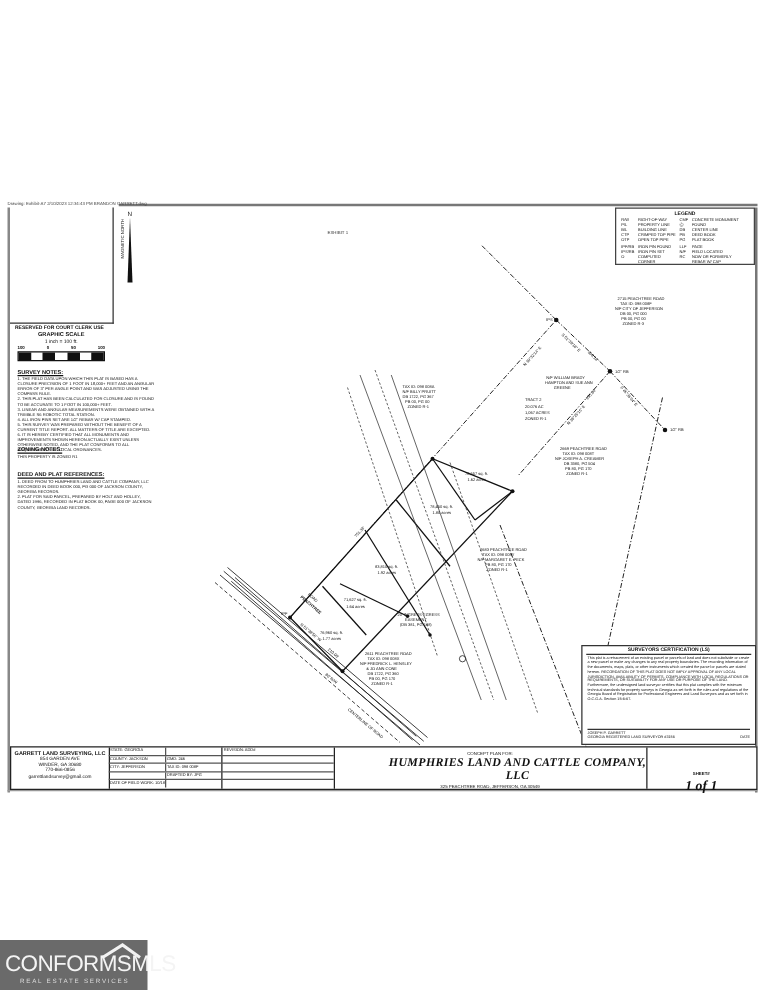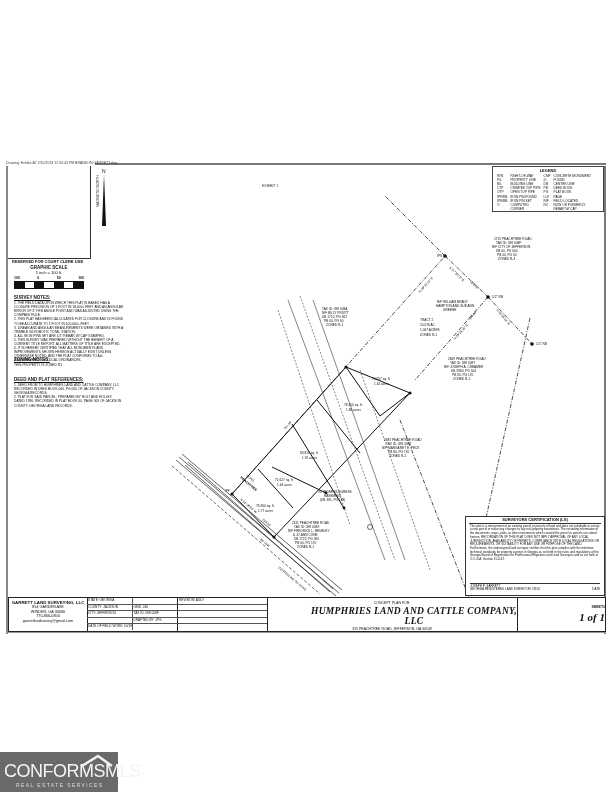--- a/index.html
+++ b/index.html
@@ -39,21 +39,21 @@
   .tb-info { position:absolute; left:78px; top:0; width:90px; height:33px; border-right:1px solid #222; font-size:3.2px; }
   .tb-info .row { display:flex; height:5.5px; border-bottom:1px solid #555; }
   .tb-info .row span { flex:1; padding-left:1px; white-space:nowrap; overflow:hidden; }
   .tb-info .row span + span { border-left:1px solid #555; }
   .tb-rev { position:absolute; left:168px; top:0; width:90px; height:33px; border-right:1px solid #222; font-size:3.2px; }
   .tb-rev .row { height:5.5px; border-bottom:1px solid #555; padding-left:2px; }
   .tb-project { position:absolute; left:258px; top:0; width:250px; height:33px; border-right:1px solid #222; text-align:center; }
   .tb-project .concept { font-size:3.5px; margin-top:3px; }
   .tb-project .pname { font-family:"Liberation Serif", serif; font-style:italic; font-weight:bold; font-size:9.5px; margin-top:1px; letter-spacing:0.3px;margin-left:44px; }
   .tb-project .addr { font-size:3.5px; margin-top:1px; }
-  .tb-sheet { position:absolute; left:508px; top:4px; width:88px; height:33px; text-align:right; }
+  .tb-sheet { position:absolute; left:508px; top:16px; width:88px; height:33px; text-align:center; }
   .tb-sheet .lbl { font-size:3.5px; margin-top:3px; font-weight:bold; }
   .tb-sheet .val { font-family:"Liberation Serif", serif; font-style:italic; font-weight:bold; font-size:11px; margin-top:2px; }
   .mls { position:absolute; left:0; top:752px; width:118px; height:40px; background:#6a6a6a; }
   .mls-name { position:absolute; left:4px; top:9px; font-size:18px; color:#f4f4f4; letter-spacing:-0.5px; white-space:nowrap; }
   .mls-name b { font-weight:bold;margin-top:20px; }
   .mls-sub { position:absolute; left:16px; top:30px; font-size:5px; color:#ddd; letter-spacing:1.4px; white-space:nowrap; }
   .mls-roof { position:absolute; left:80px; top:2px; }
   .lbl { font-size:3.2px; fill:#111; font-family:"Liberation Sans", sans-serif; }
   .lblb { font-size:3.4px; fill:#111; font-weight:bold; font-family:"Liberation Sans", sans-serif; }
 </style>

